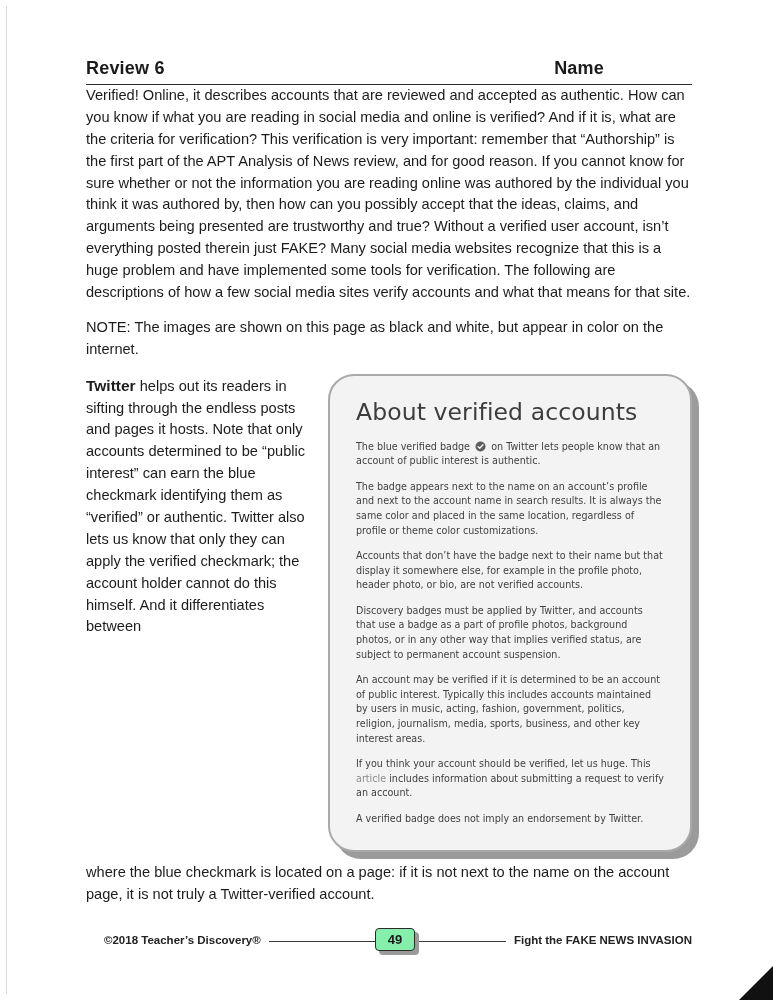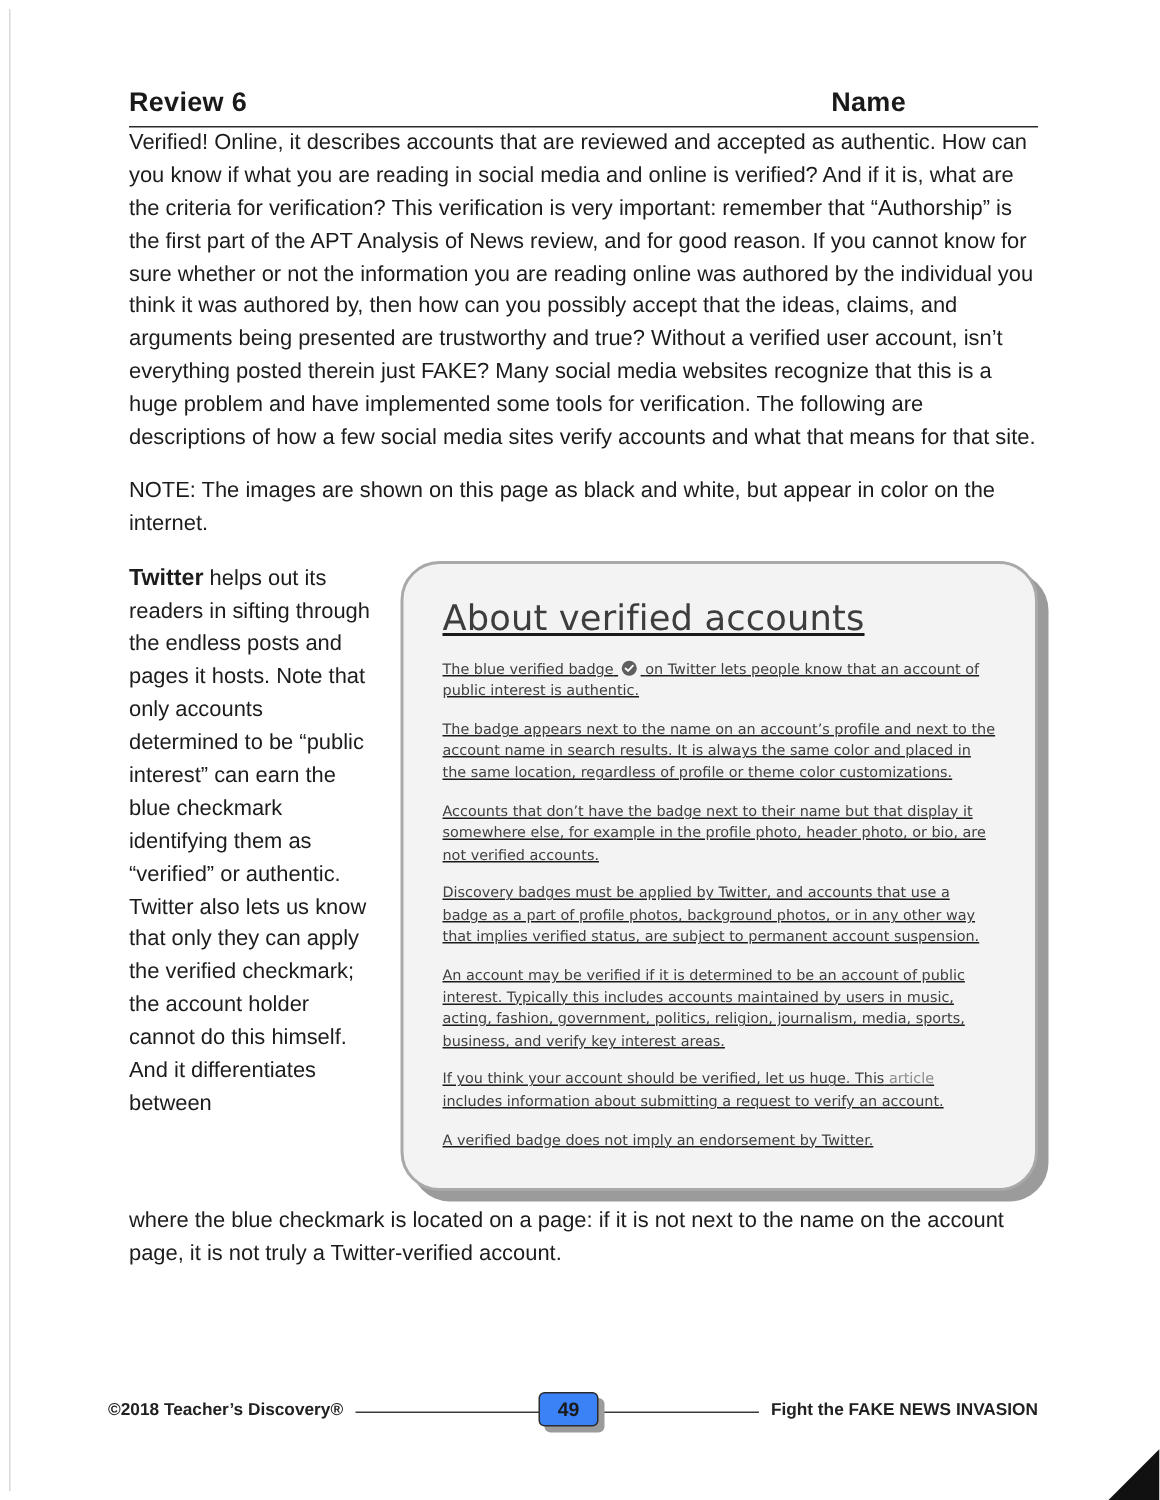--- a/index.html
+++ b/index.html
@@ -70,23 +70,22 @@
     text-align: left;
     color: #1c1c1c;
   }
   
   .wrap-section {
     position: relative;
     margin-top: 12px;
   }
   .card-float {
     float: right;
-    width: 425px;
+    width: 364px;
     margin: 0 0 10px 18px;
-    text-decoration: underline;
   }
   .card {
     position: relative;
     background: #f3f3f3;
     border: 2.5px solid #a9a9a9;
     border-radius: 26px;
     padding: 22px 26px 24px 26px;
     box-sizing: border-box;
     box-shadow: 7px 7px 0 0 #9b9b9b;
   }
@@ -137,21 +136,21 @@
   .after-wrap {
     clear: both;
     font-size: 14.6px;
     line-height: 1.50;
     color: #1c1c1c;
     margin-top: 2px;
   }
   
   .footer {
     position: absolute;
-    left: 72px;
+    left: 104px;
     right: 81px;
     bottom: 42px;
     height: 30px;
   }
   .footer-rule {
     position: absolute;
     left: 0; right: 0;
     top: 13px;
     border-bottom: 1.3px solid #3a3a3a;
   }
@@ -187,21 +186,21 @@
     position: absolute;
     left: 4px; top: 4px;
     width: 40px; height: 23px;
     background: #9b9b9b;
     border-radius: 4px;
   }
   .page-num {
     position: absolute;
     left: 0; top: 0;
     width: 40px; height: 23px;
-    background: #3b82f6;
+    background: #86efac;
     border: 1.6px solid #2b2b2b;
     border-radius: 4px;
     font-size: 13px;
     font-weight: bold;
     display: flex;
     align-items: center;
     justify-content: center;
     box-sizing: border-box;
   }
   
@@ -249,21 +248,21 @@
               </svg>
             </span>
             <span>on Twitter lets people know that an account of public interest is authentic.</span>
           </p>
 
           <p>The badge appears next to the name on an account’s profile and next to the account name in search results. It is always the same color and placed in the same location, regardless of profile or theme color customizations.</p>
           <p>Accounts that don’t have the badge next to their name but that display it somewhere else, for example in the profile photo, header photo, or bio, are not verified accounts.</p>
           <p>Discovery badges must be applied by Twitter, and accounts that use a badge as a part of profile photos, background photos, or in any other way that implies verified status, are subject to permanent account suspension.</p>
 
 
-          <p>An account may be verified if it is determined to be an account of public interest. Typically this includes accounts maintained by users in music, acting, fashion, government, politics, religion, journalism, media, sports, business, and verify key interest areas.</p>
+          <p>An account may be verified if it is determined to be an account of public interest. Typically this includes accounts maintained by users in music, acting, fashion, government, politics, religion, journalism, media, sports, business, and other key interest areas.</p>
 
           <p>
             <span>If you think your account should be verified, let us huge. This</span>
             <a class="inline-link" href="#">article</a>
             <span>includes information about submitting a request to verify an account.</span>
           </p>
 
           <p>A verified badge does not imply an endorsement by Twitter.</p>
         </div>
       </div>

